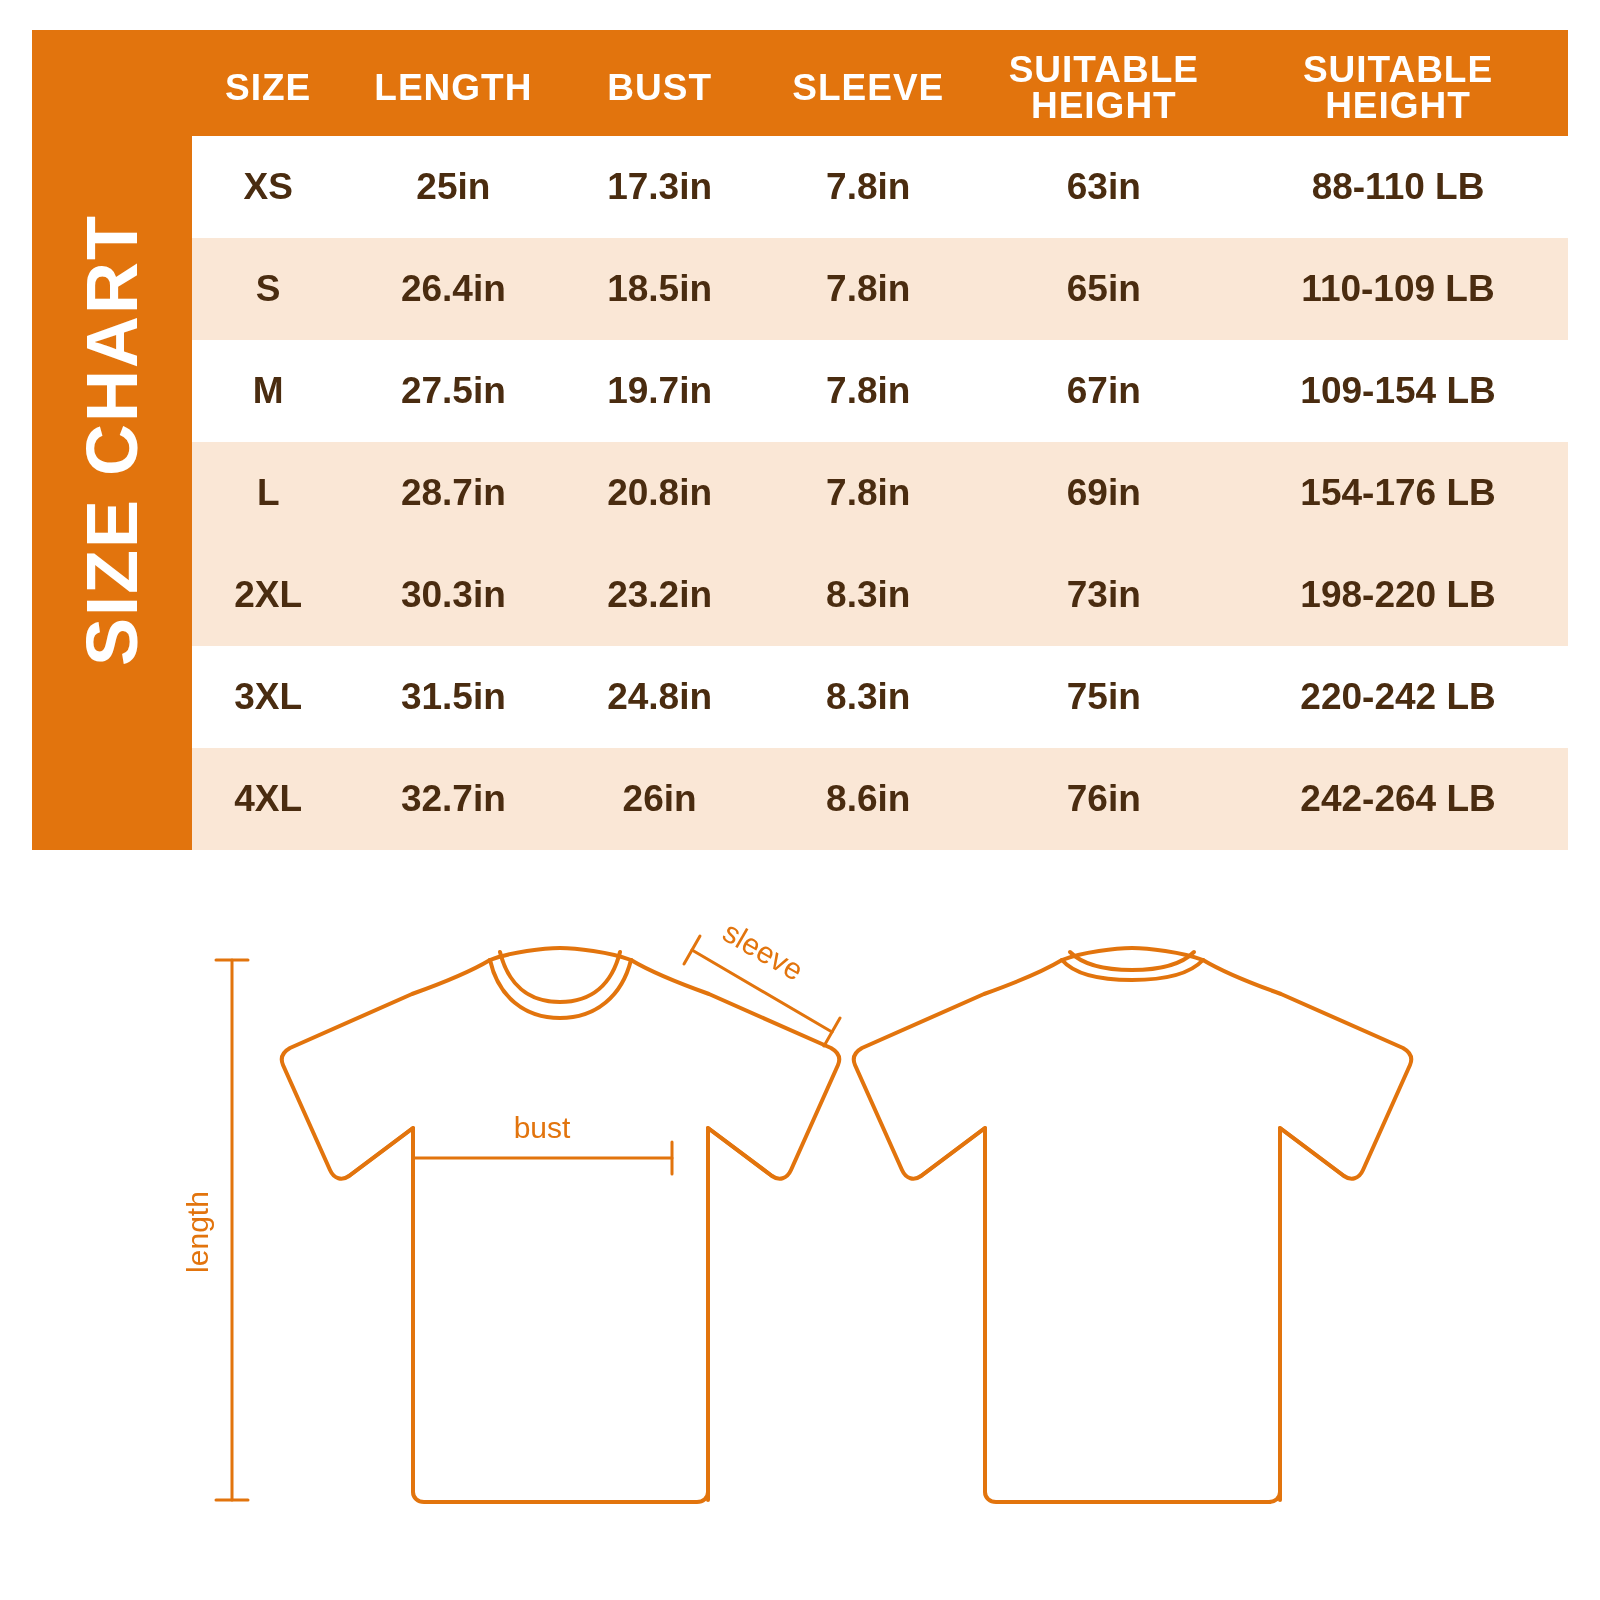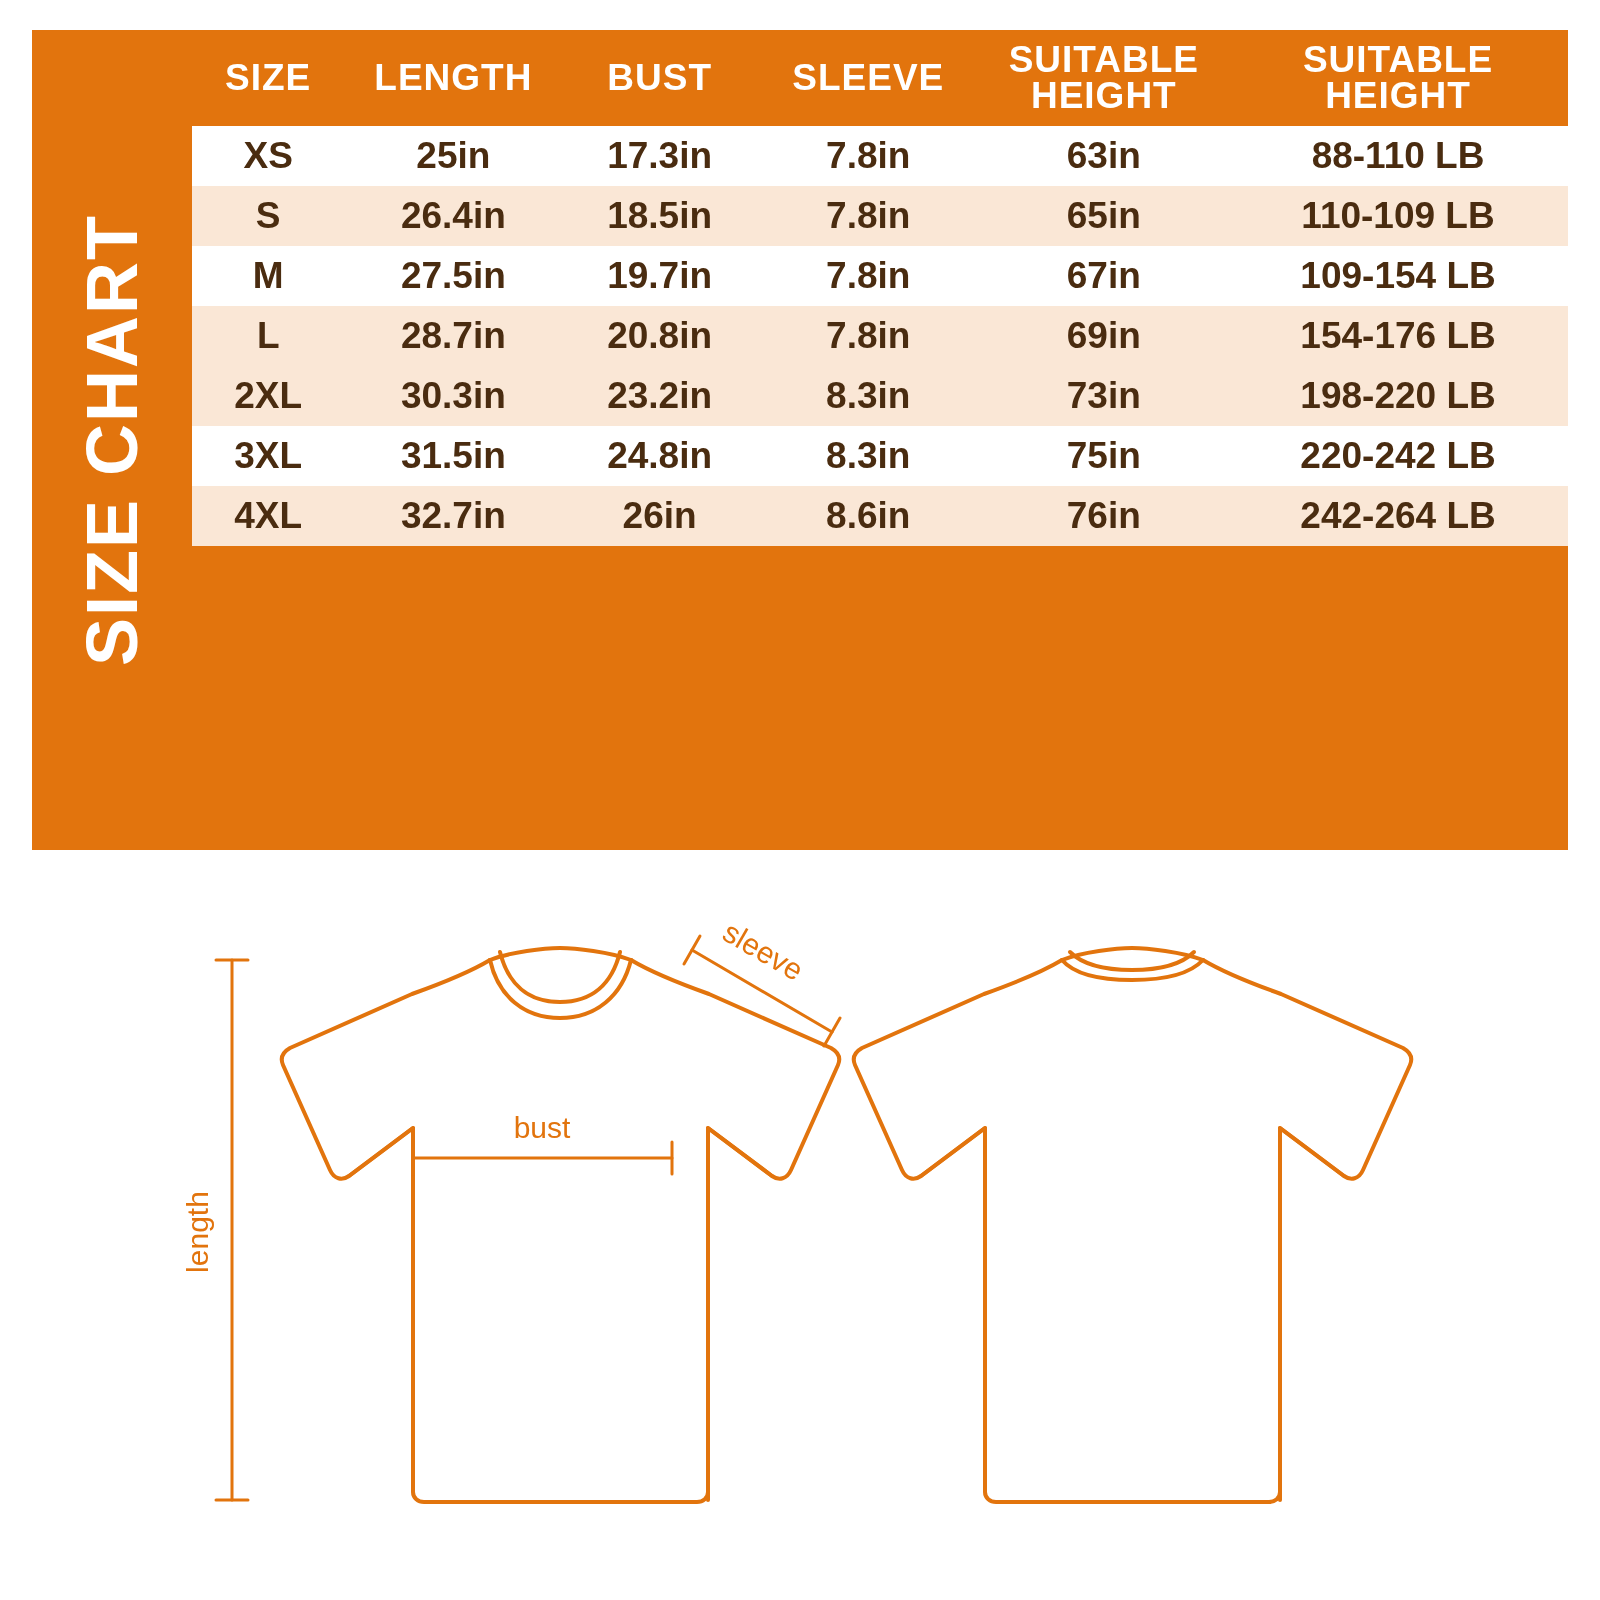--- a/index.html
+++ b/index.html
@@ -39,20 +39,21 @@
     color: #ffffff;
     font-size: 72px;
     font-weight: bold;
     letter-spacing: 2px;
     font-family: "Liberation Sans", sans-serif;
   }
   .table-col {
     flex: 1 1 auto;
     display: flex;
     flex-direction: column;
+    justify-content: flex-end;
   }
   table.size-table {
     border-collapse: collapse;
     width: 100%;
     table-layout: fixed;
   }
   table.size-table th {
     color: #ffffff;
     font-size: 37px;
     font-weight: bold;
@@ -60,21 +61,21 @@
     height: 96px;
     vertical-align: middle;
     padding: 0;
     line-height: 1.05;
   }
   table.size-table td {
     color: #4A2C10;
     font-size: 37px;
     font-weight: bold;
     text-align: center;
-    height: 60px;
+    height: 102px;
     vertical-align: middle;
     padding: 0;
   }
   tr.row-odd td { background: #FFFFFF; }
   tr.row-even td { background: #FAE7D6; }
 
   th.col-size    { width: 130px; }
   th.col-length  { width: 186px; }
   th.col-bust    { width: 166px; }
   th.col-sleeve  { width: 190px; }

